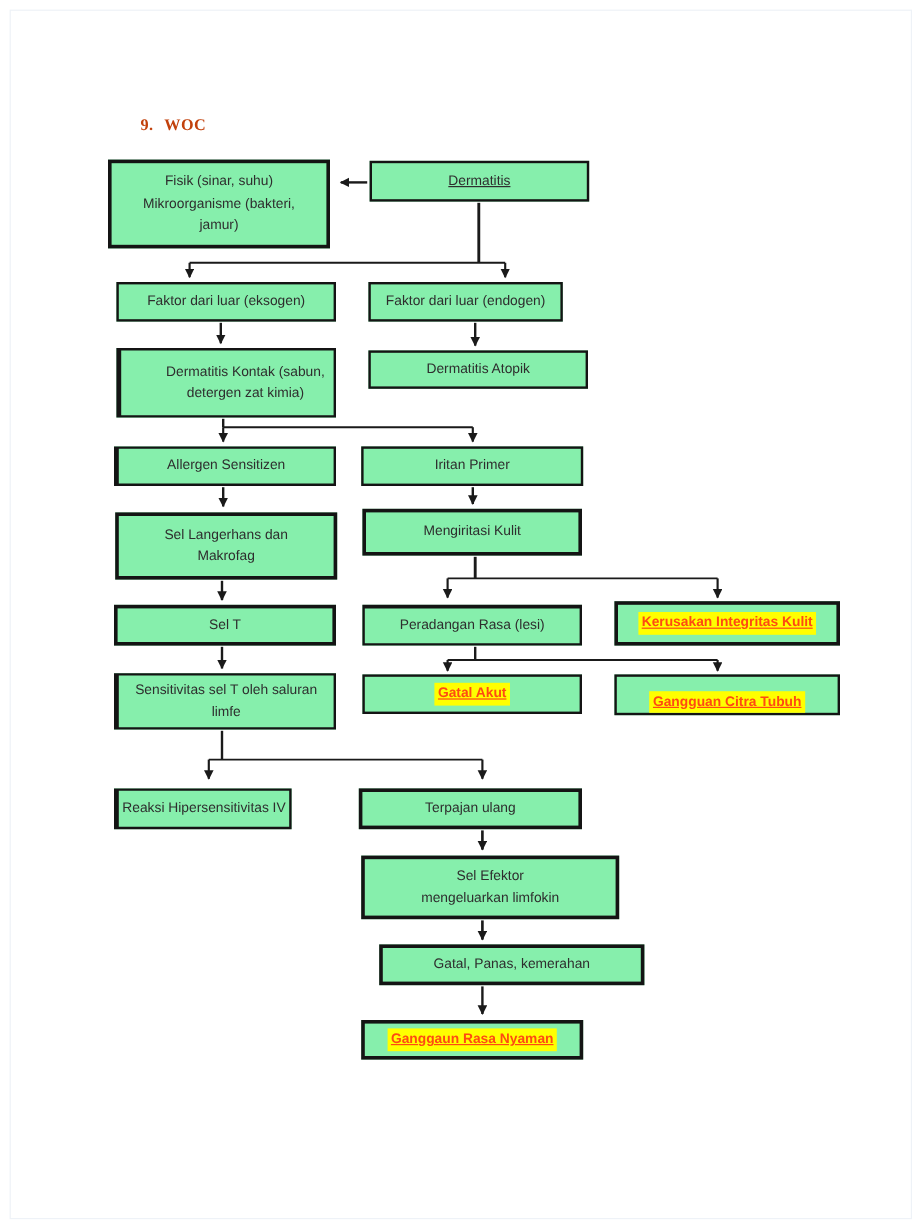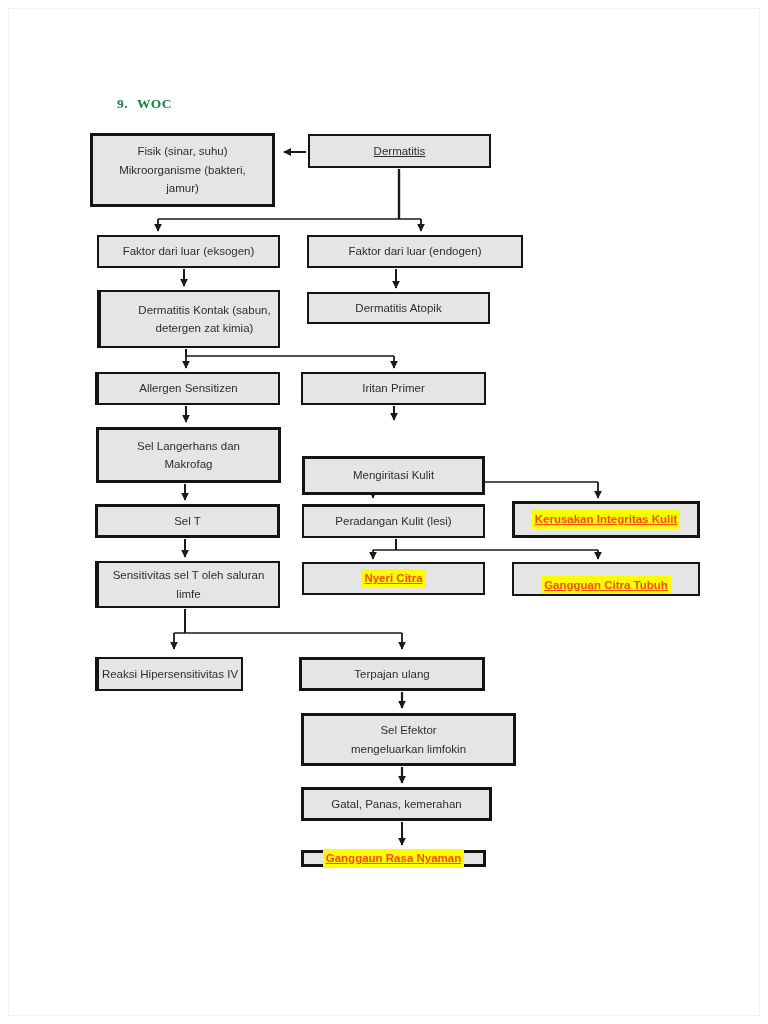--- a/index.html
+++ b/index.html
@@ -9,30 +9,30 @@
     font-family:"Liberation Sans", sans-serif;
   }
   .page-frame {
     position:absolute; inset:8px;
     border:1px solid #eef2f7;
     pointer-events:none;
   }
   .doc-title {
     position:absolute; left:117px; top:96px;
     font-family:"Liberation Serif", serif;
-    font-weight:bold; font-size:13.5px; color:#15803d;
+    font-weight:bold; font-size:13.5px; color:#c2410c;
     letter-spacing:.4px;
   }
   .doc-title .num { margin-right:9px; }
   .node {
     position:absolute; box-sizing:border-box;
     display:flex; flex-direction:column;
     align-items:center; justify-content:center;
     text-align:center;
-    border:2px solid #141414; background:#e5e5e5;
+    border:2px solid #141414; background:#86efac;
     color:#2e2e2e; font-size:11.5px; line-height:1.6;
   }
   .node span { white-space:nowrap; }
   .t3 { border-width:3px; }
   .tl { border-left-width:4px; }
   .tt { border-top-width:3px; }
   .hl span {
     background:#ffff00; color:#ff4a12;
     padding:0 3px; font-weight:bold;text-decoration:underline;
   }
@@ -106,21 +106,21 @@
 </div>
 
 <div class="node" style="left:308px; top:134px; width:183px; height:34px;text-decoration:underline;">
   <span>Dermatitis</span>
 </div>
 
 <div class="node" style="left:97px; top:235px; width:183px; height:33px;">
   <span>Faktor dari luar (eksogen)</span>
 </div>
 
-<div class="node" style="left:307px; top:235px; width:216px; height:33px;">
+<div class="node" style="left:307px; top:235px; width:162px; height:33px;">
   <span>Faktor dari luar (endogen)</span>
 </div>
 
 <div class="node tl" style="left:97px; top:290px; width:183px; height:58px;padding-left:30px;">
   <span>Dermatitis Kontak (sabun,</span>
   <span>detergen zat kimia)</span>
 </div>
 
 <div class="node" style="left:307px; top:292px; width:183px; height:32px;text-align:right;">
   <span>Dermatitis Atopik</span>
@@ -132,61 +132,61 @@
 
 <div class="node" style="left:301px; top:372px; width:185px; height:33px;">
   <span>Iritan Primer</span>
 </div>
 
 <div class="node t3" style="left:96px; top:427px; width:185px; height:56px;">
   <span>Sel Langerhans dan</span>
   <span>Makrofag</span>
 </div>
 
-<div class="node t3" style="left:302px; top:424px; width:183px; height:39px;margin-top:32px;">
+<div class="node t3" style="left:302px; top:424px; width:183px; height:39px;">
   <span>Mengiritasi Kulit</span>
 </div>
 
 <div class="node t3" style="left:95px; top:504px; width:185px; height:34px;">
   <span>Sel T</span>
 </div>
 
 <div class="node tt" style="left:302px; top:504px; width:183px; height:34px;">
-  <span>Peradangan Kulit (lesi)</span>
+  <span>Peradangan Rasa (lesi)</span>
 </div>
 
 <div class="node t3 hl" style="left:512px; top:501px; width:188px; height:37px;">
   <span>Kerusakan Integritas Kulit</span>
 </div>
 
 <div class="node tl" style="left:95px; top:561px; width:185px; height:47px;">
   <span>Sensitivitas sel T oleh saluran</span>
   <span>limfe</span>
 </div>
 
 <div class="node hl" style="left:302px; top:562px; width:183px; height:33px;">
-  <span>Nyeri Citra</span>
+  <span>Gatal Akut</span>
 </div>
 
 <div class="node hl" style="left:512px; top:562px; width:188px; height:34px;justify-content:flex-end;">
   <span>Gangguan Citra Tubuh</span>
 </div>
 
 <div class="node tl" style="left:95px; top:657px; width:148px; height:34px;">
   <span>Reaksi Hipersensitivitas IV</span>
 </div>
 
 <div class="node t3" style="left:299px; top:657px; width:186px; height:34px;">
   <span>Terpajan ulang</span>
 </div>
 
 <div class="node t3" style="left:301px; top:713px; width:215px; height:53px;">
   <span>Sel Efektor</span>
   <span>mengeluarkan limfokin</span>
 </div>
 
-<div class="node t3" style="left:301px; top:787px; width:191px; height:34px;">
+<div class="node t3" style="left:316px; top:787px; width:221px; height:34px;">
   <span>Gatal, Panas, kemerahan</span>
 </div>
 
-<div class="node t3 hl" style="left:301px; top:850px; width:185px; height:17px;justify-content:center;">
+<div class="node t3 hl" style="left:301px; top:850px; width:185px; height:33px;justify-content:center;">
   <span>Ganggaun Rasa Nyaman</span>
 </div>
 
 </body></html>

